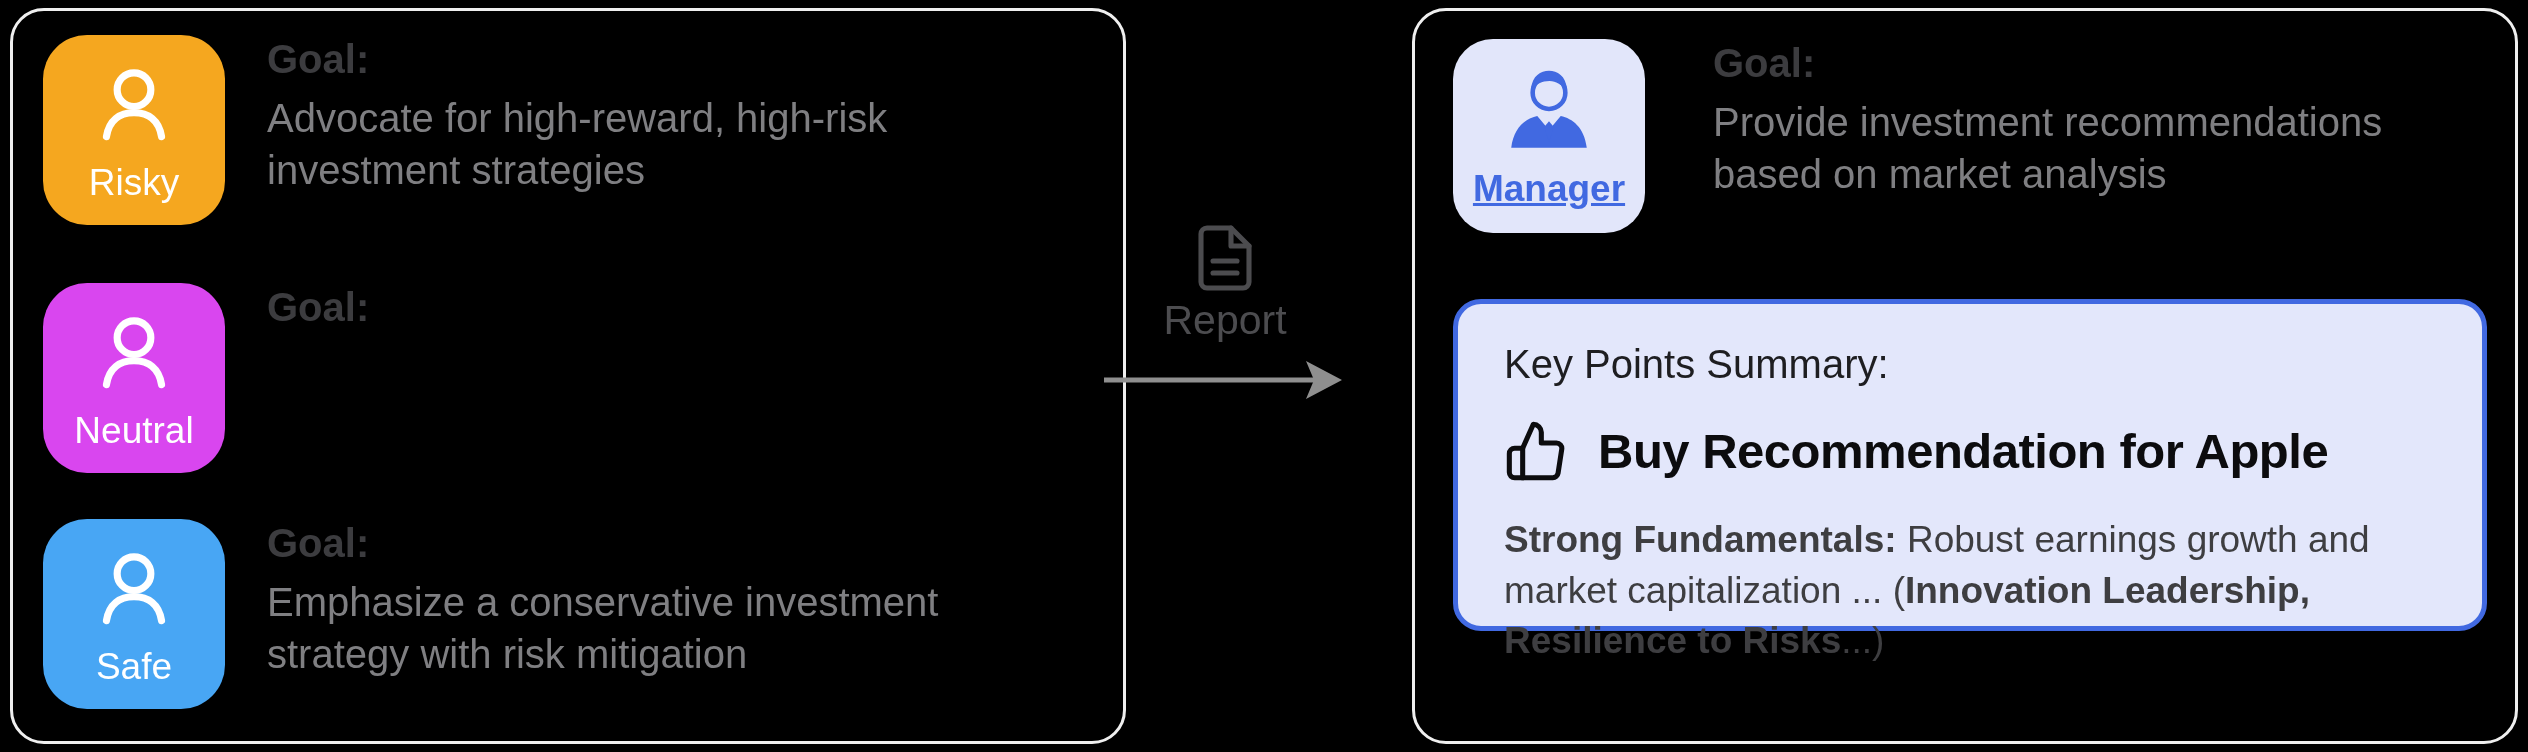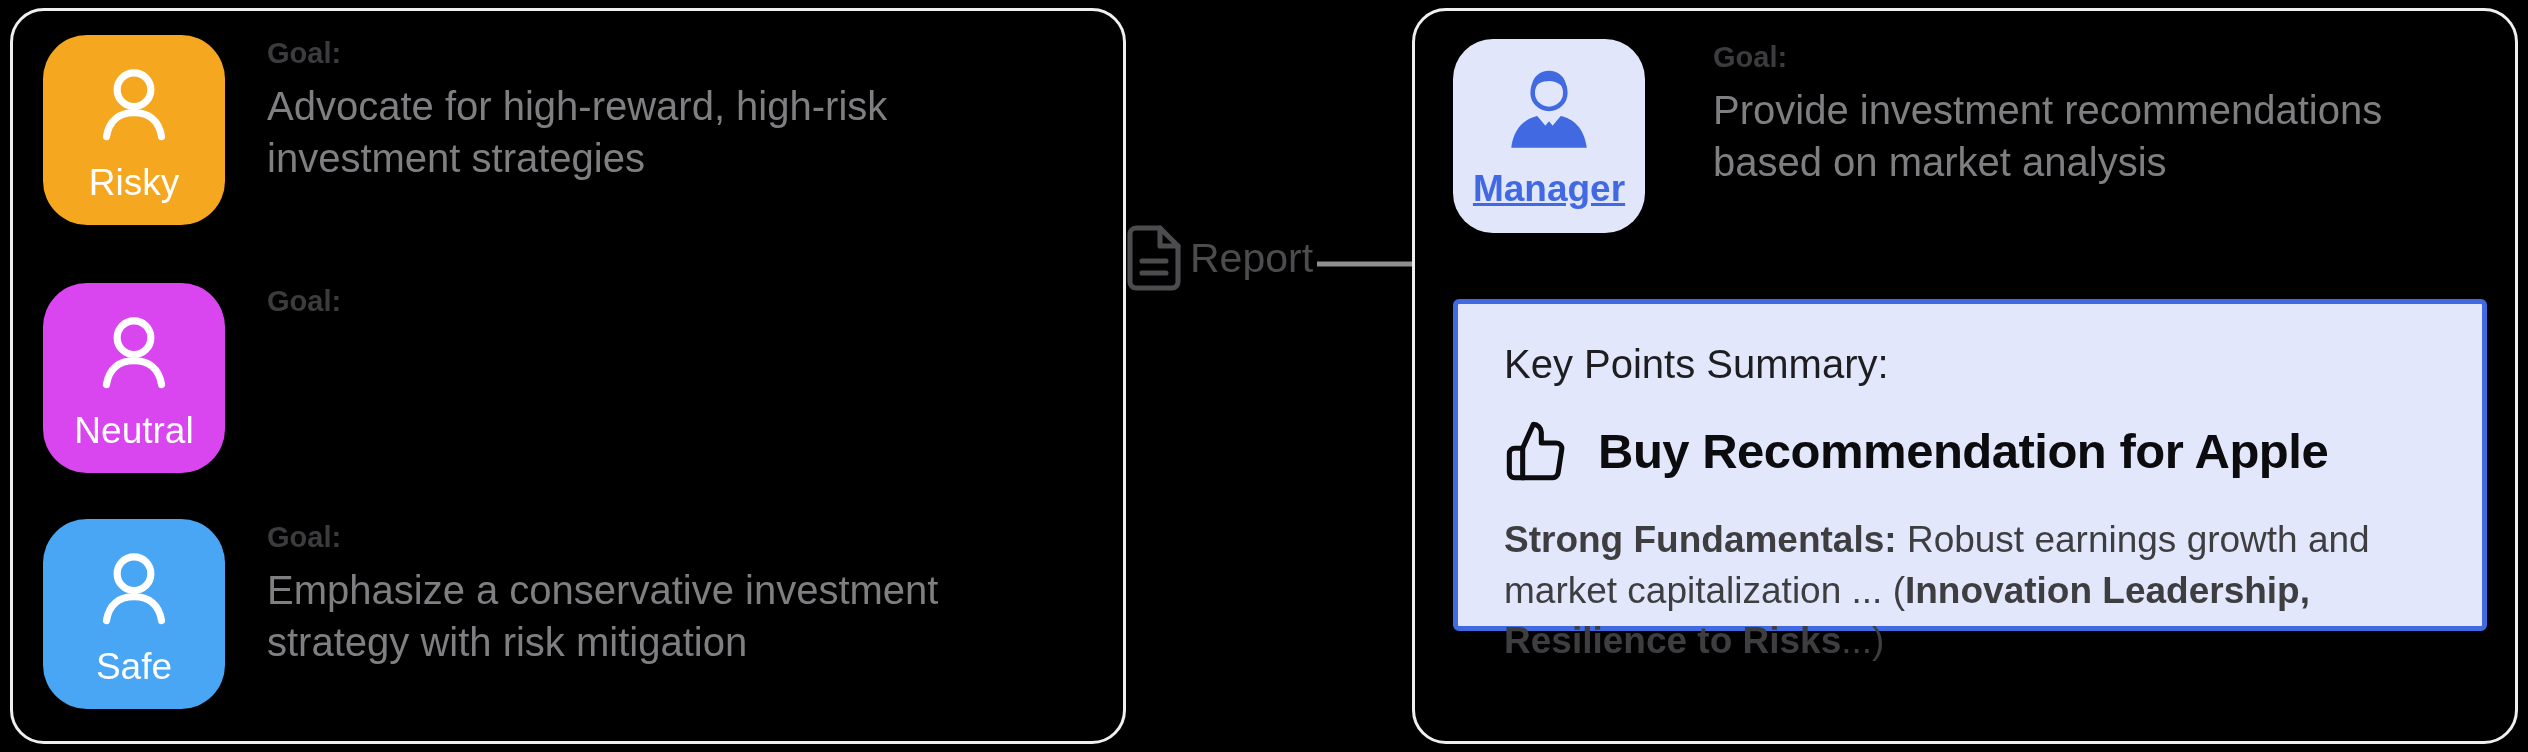--- a/index.html
+++ b/index.html
@@ -18,42 +18,42 @@
   
   .agent-row { position:absolute; left:30px; display:flex; align-items:flex-start; gap:42px; }
   .row-1 { top:24px; } .row-2 { top:272px; } .row-3 { top:508px; }
   .chip {
     flex:0 0 auto; width:182px; height:190px; border-radius:44px; color:#fff;
     display:flex; flex-direction:column; align-items:center; justify-content:center; gap:8px;
   }
   .chip .icon svg { width:98px; height:98px; display:block; }
   .chip-label { font-size:37px; line-height:1.15; }
   .goal-block { padding-top:2px; }
-  .goal-label { font-size:29px; font-weight:700; color:#3C3C3F; }
+  .goal-label { font-size:40px; font-weight:700; color:#3C3C3F; }
   .goal-text { margin-top:10px; font-size:40px; line-height:1.3; color:#7F7F82; max-width:712px; }
 
   
   .connector {
-    position:absolute; left:1118px; top:222px; width:270px;
-    display:flex; flex-direction:row; align-items:center;
+    position:absolute; left:1090px; top:222px; width:270px;
+    display:flex; flex-direction:column; align-items:center;
   }
   .connector .icon svg { width:72px; height:72px; display:block; }
   .report-label { margin-top:2px; font-size:41px; line-height:1.2; }
   .arrow-wrap { margin-top:12px; }
   .arrow-wrap svg { display:block; }
 
   
   .manager-row { position:absolute; left:38px; top:28px; display:flex; align-items:flex-start; gap:68px; }
   .manager-chip { width:192px; height:194px; border-radius:40px; }
   .manager-chip .chip-label { font-size:37px; font-weight:700; }
   .manager-goal .goal-text { max-width:710px; }
 
   .summary-box {
     position:absolute; left:38px; top:288px; width:1034px; height:332px;
-    border:5px solid currentColor; border-radius:6px; padding:38px 46px;
+    border:5px solid currentColor; border-radius:28px; padding:38px 46px;
   }
   .summary-title { font-size:40px; color:#1E1E21; }
   .headline { display:flex; align-items:center; gap:30px; margin-top:32px; color:#0C0C0E; }
   .headline .icon svg { width:64px; height:64px; display:block; }
   .headline-text { font-size:49px; font-weight:700; letter-spacing:-0.5px;text-align:right; }
   .summary-body { margin-top:32px; font-size:37px; line-height:1.37; color:#3E3E41; max-width:924px; }
 </style>
 </head>
 <body>
 

